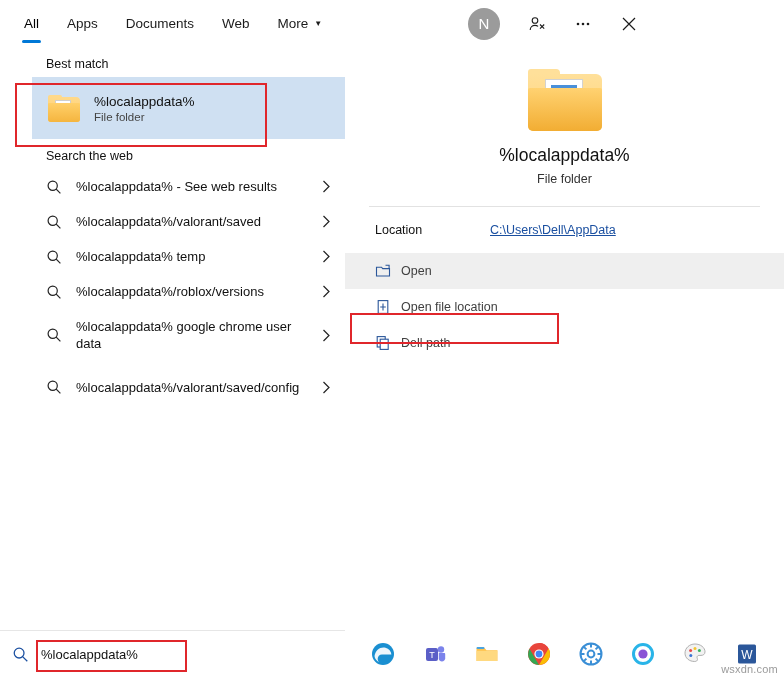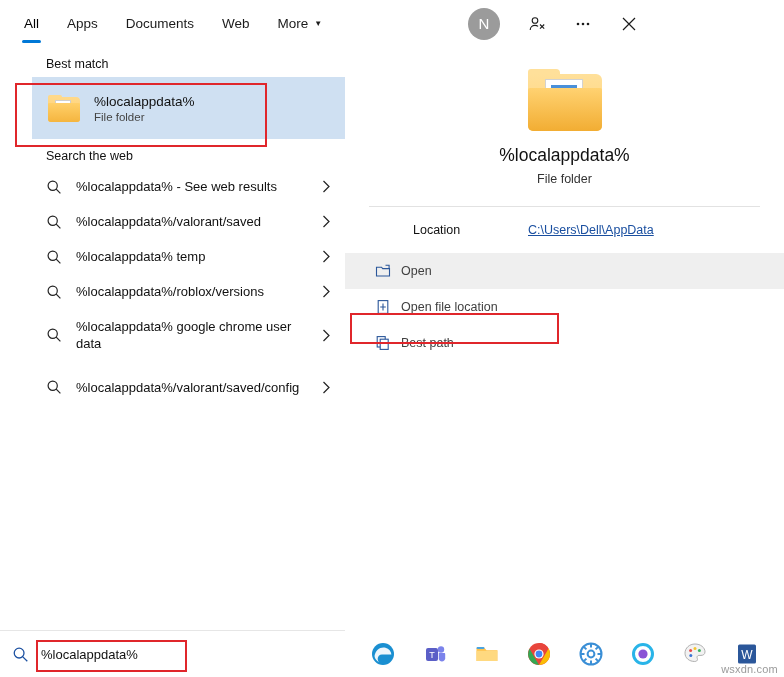--- a/index.html
+++ b/index.html
@@ -217,21 +217,21 @@
   }
   .divider {
     margin: 20px 24px 0 24px;
     height: 1px; background: #e2e2e2;
   }
   .location-row {
     display: flex; align-items: center;
     padding: 16px 24px 16px 30px;
     font-size: 12.5px;
   }
-  .location-label { color: #111; width: 115px; flex: none; margin-left: 38px; }
+  .location-label { color: #111; width: 115px; flex: none; }
   .location-link {
     color: #1a4fa0;
     text-decoration: underline;
   }
   .actions { margin-top: 0; }
   .action-row {
     display: flex; align-items: center;
     height: 36px;
     padding-left: 30px;
     font-size: 12.5px;
@@ -512,21 +512,21 @@
         <span>Open file location</span>
       </div>
 
       <div class="action-row">
         <span class="act-icon">
           <svg width="16" height="16" viewBox="0 0 16 16">
             <rect x="2.2" y="1.6" width="8" height="10.4" fill="none" stroke="#2b579a" stroke-width="1.1"></rect>
             <rect x="5.2" y="4.2" width="8" height="10.2" fill="#fff" stroke="#2b579a" stroke-width="1.1"></rect>
           </svg>
         </span>
-        <span>Best path</span>
+        <span>Dell path</span>
       </div>
     </div>
   </div>
 
   <div class="bottombar">
     <div class="searchbox">
       <span>
         <svg width="17" height="17" viewBox="0 0 16 16">
             <circle cx="6.7" cy="6.7" r="4.6" fill="none" stroke="#1a4fa0" stroke-width="1.2"></circle>
             <path d="M10.2 10.2L14.4 14.4" stroke="#1a4fa0" stroke-width="1.2"></path>

